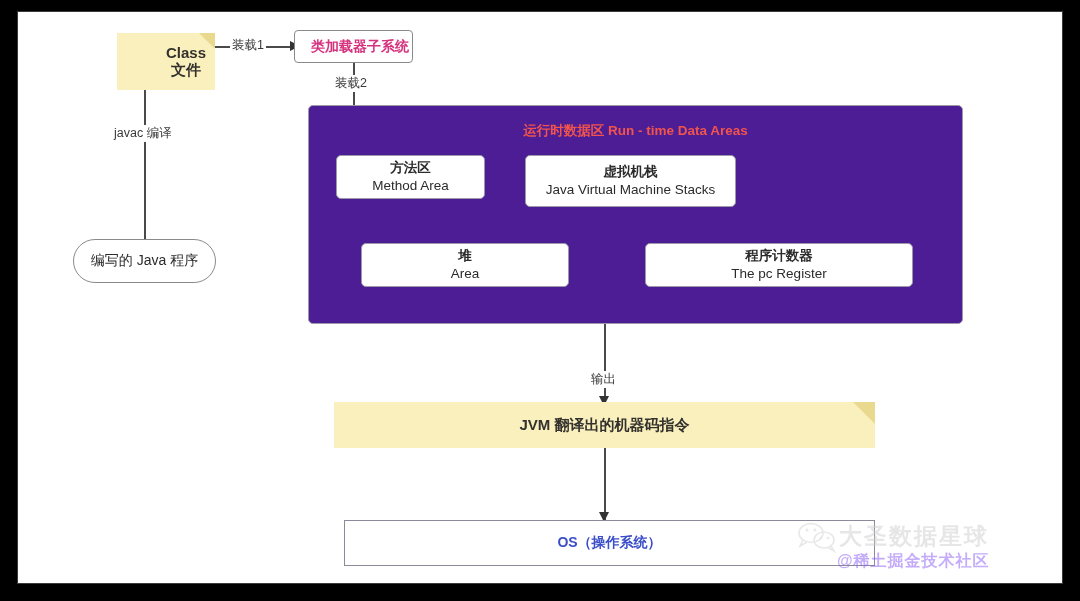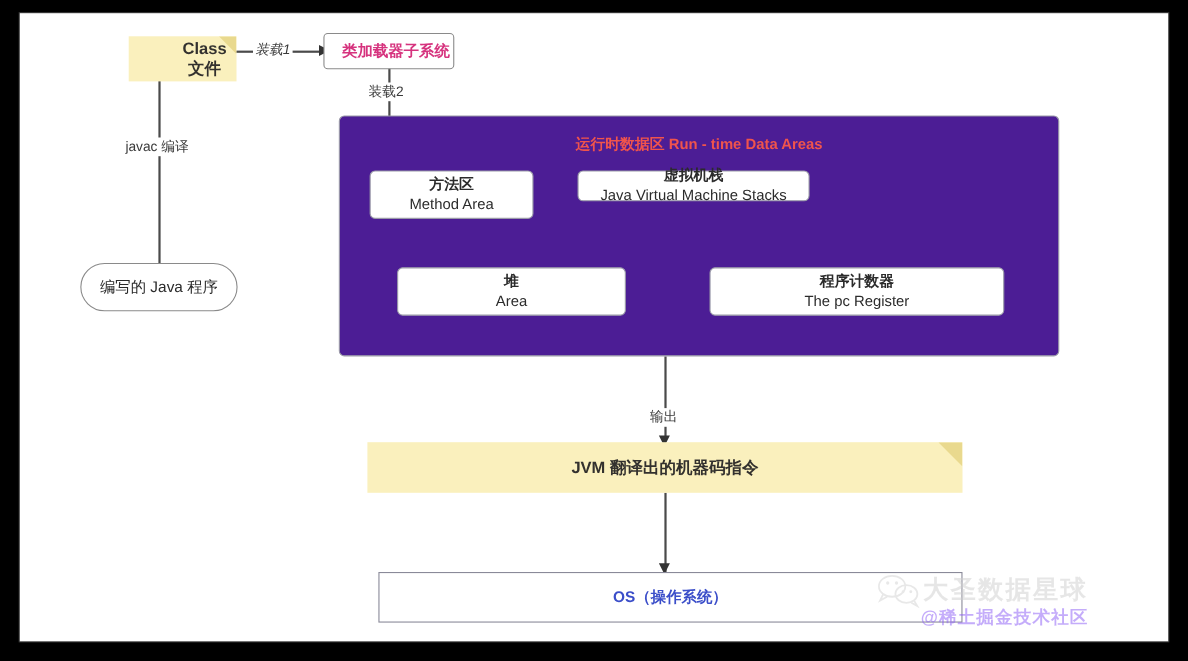--- a/index.html
+++ b/index.html
@@ -202,34 +202,34 @@
 
 <div id="root">
   <div id="canvas">
 
     <div class="conn v" style="left:126px; top:54px; height:177px;"></div>
     <div class="arrowhead up" style="left:121px; top:46px;"></div>
     <div class="edge-label" style="left:94px; top:113px;">javac 编译</div>
 
     <div class="conn h" style="left:196px; top:34px; width:80px;"></div>
     <div class="arrowhead right" style="left:272px; top:29px;"></div>
-    <div class="edge-label" style="left:212px; top:25px;font-style:italic;">装载1</div>
+    <div class="edge-label" style="left:212px; top:25px;">装载1</div>
 
     <div class="conn v" style="left:335px; top:48px; height:95px;"></div>
     <div class="arrowhead down" style="left:330px; top:140px;"></div>
     <div class="edge-label" style="left:315px; top:63px;">装载2</div>
 
     <div class="conn v" style="left:586px; top:312px; height:76px;"></div>
     <div class="arrowhead down" style="left:581px; top:384px;"></div>
     <div class="edge-label" style="left:571px; top:359px;">输出</div>
 
     <div class="conn v" style="left:586px; top:436px; height:72px;"></div>
     <div class="arrowhead down" style="left:581px; top:500px;"></div>
 
-    <div class="node sticky" style="left:99px; top:21px; width:98px; height:41px;padding-left:40px;">
+    <div class="node sticky" style="left:99px; top:21px; width:98px; height:57px;padding-left:40px;">
       <div class="fold"></div>
       <div class="strong-dark">Class 文件</div>
     </div>
 
     <div class="node rbox thin" style="left:276px; top:18px; width:119px; height:33px;">
       <div class="txt-pink">类加载器子系统</div>
     </div>
 
     <div class="node rbox pill" style="left:55px; top:227px; width:143px; height:44px;">
       <div class="single">编写的 Java 程序</div>
@@ -237,21 +237,21 @@
 
     <div style="position:absolute; left:290px; top:93px; width:655px; height:219px;
                 border:1.4px solid #9a9aa8; border-radius:5px; background:#4c1d95; box-sizing:border-box;">
       <div class="title-red" style="left:0; right:0; top:16px; text-align:center;">运行时数据区  Run - time Data  Areas</div>
 
       <div class="node area-box" style="left:27px; top:49px; width:149px; height:44px;">
         <div class="line1">方法区</div>
         <div class="line2">Method Area</div>
       </div>
 
-      <div class="node area-box" style="left:216px; top:49px; width:211px; height:28px;">
+      <div class="node area-box" style="left:216px; top:49px; width:211px; height:52px;">
         <div class="line1">虚拟机栈</div>
         <div class="line2">Java Virtual Machine Stacks</div>
       </div>
 
 
       <div class="node area-box" style="left:52px; top:137px; width:208px; height:44px;">
         <div class="line1">堆</div>
         <div class="line2">Area</div>
       </div>
 

